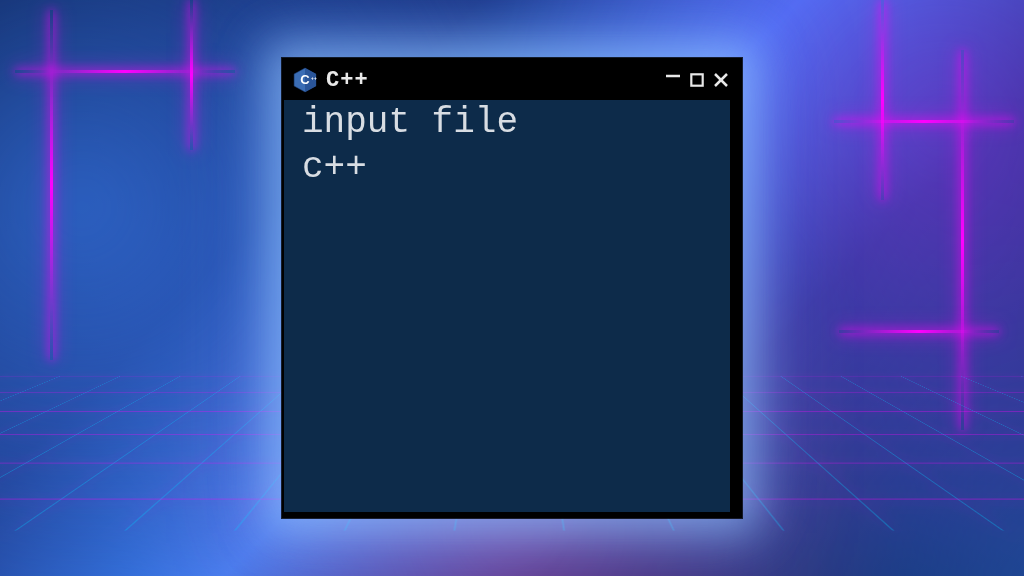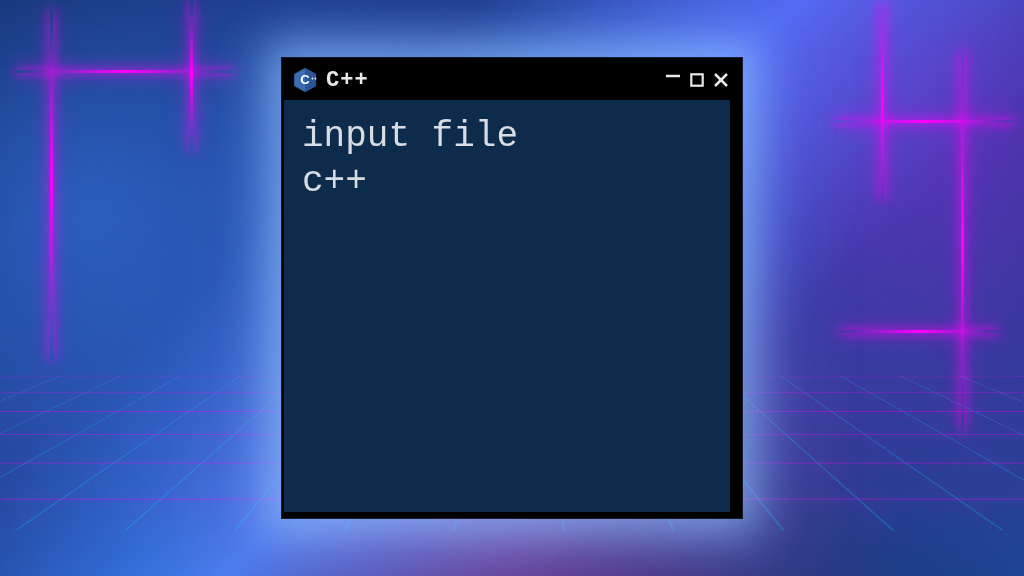--- a/index.html
+++ b/index.html
@@ -118,21 +118,21 @@
       align-items: center;
       justify-content: center;
       cursor: pointer;
       line-height: 1;
     }
     .ctrl.min { font-size: 24px; padding-bottom: 8px;}
     .ctrl.max svg { width: 14px; height: 14px; }
     .ctrl.close { font-size: 22px; }
     .content {
       flex: 1;
-      padding: 14px 18px;
+      padding: 0 18px;
       border-right: 10px solid #000;
       border-bottom: 4px solid #000;
       color: #d8dde3;
       font-size: 36px;
       line-height: 1.25;
       font-family: 'Consolas', 'Courier New', monospace;
       white-space: pre-line;
     }
   </style>
 </head>

